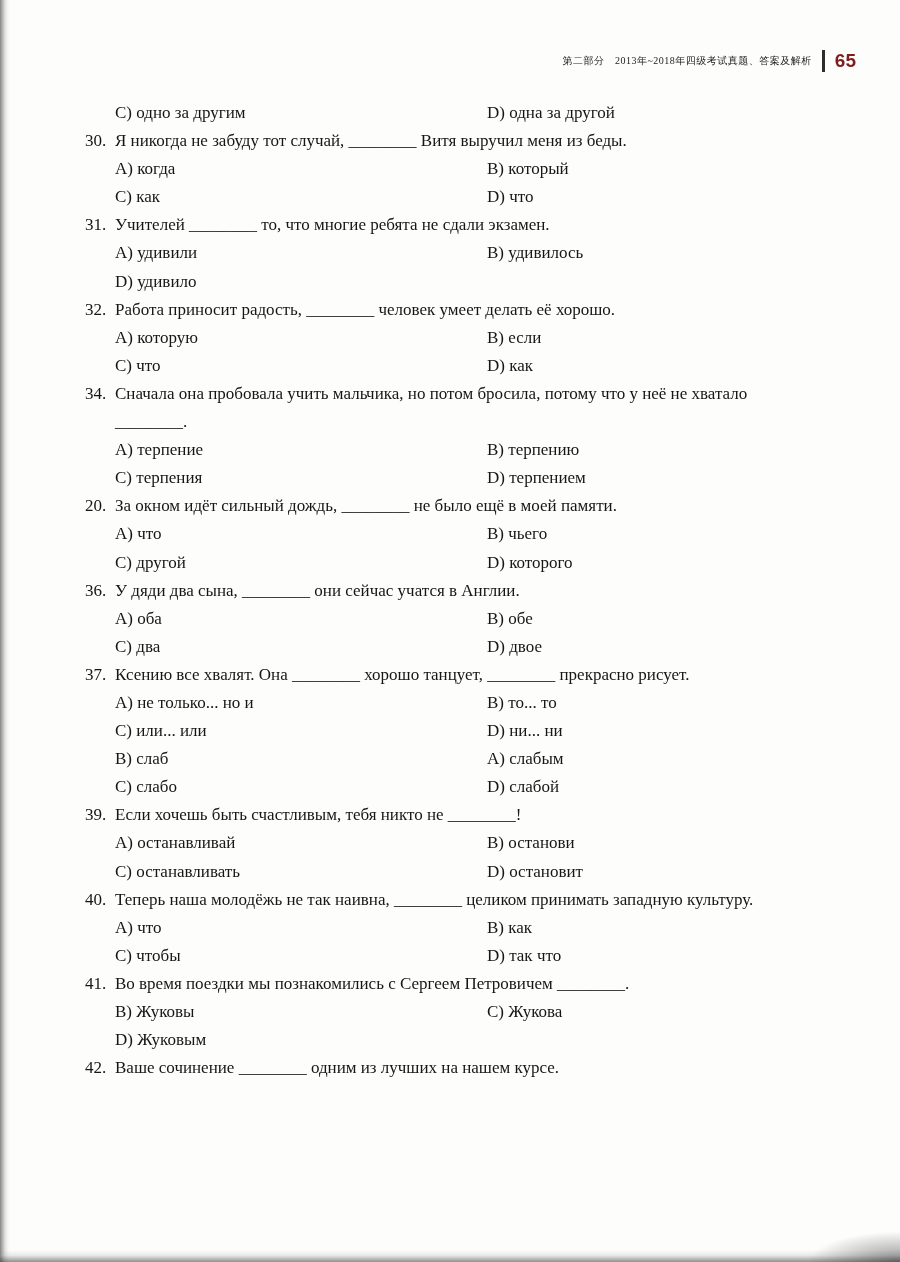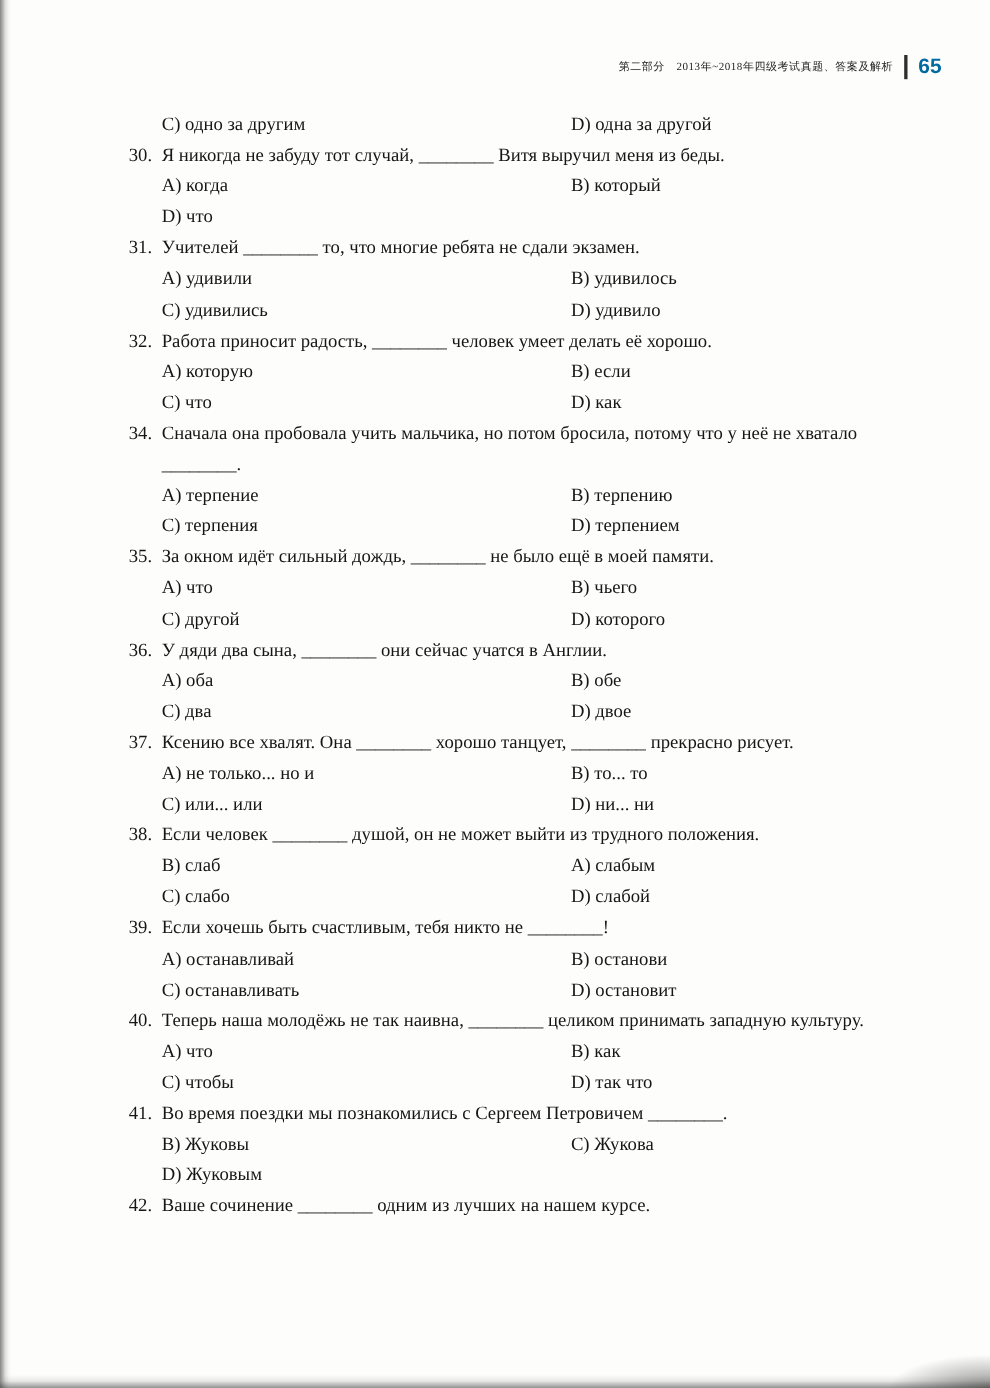--- a/index.html
+++ b/index.html
@@ -37,27 +37,27 @@
     display: flex; align-items: center; gap: 10px;
   }
   .header-title {
     font-size: 10px; color: #222; letter-spacing: .5px;
   }
   .header-divider {
     width: 3px; height: 22px; background: #2d2d2d;
   }
   .header-page {
     font-family: "Liberation Sans", sans-serif;
-    font-size: 19px; font-weight: bold; color: #0369a1;
+    font-size: 19px; font-weight: bold; color: #7f1d1d;
   }
 
   
   .content {
     position: absolute; top: 99px; left: 85px; right: 56px;
-    font-size: 17px; line-height: 28.1px; margin-left: 32px;
+    font-size: 17px; line-height: 28.1px;
   }
   .qline { display: flex; }
   .qnum { flex: 0 0 30px; width: 30px; }
   .qstem { flex: 1; }
   .opts, .leading-opts {
     margin-left: 30px;
     display: grid;
     grid-template-columns: 372px 1fr;
   }
   .opt { white-space: nowrap; }
@@ -82,33 +82,33 @@
   </div>
   <div id="question-list">
   <div class="question">
     <div class="qline">
       <span class="qnum">30.</span>
       <span class="qstem">Я никогда не забуду тот случай, ________ Витя выручил меня из беды.</span>
     </div>
     <div class="opts">
           <span class="opt">A) когда</span>
           <span class="opt">B) который</span>
+          <span class="opt">C) как</span>
           <span class="opt">D) что</span>
         </div>
   </div>
 
   <div class="question">
     <div class="qline">
       <span class="qnum">31.</span>
       <span class="qstem">Учителей ________ то, что многие ребята не сдали экзамен.</span>
     </div>
     <div class="opts">
           <span class="opt">A) удивили</span>
           <span class="opt">B) удивилось</span>
-          <span class="opt">C) удивились</span>
           <span class="opt">D) удивило</span>
         </div>
   </div>
 
   <div class="question">
     <div class="qline">
       <span class="qnum">32.</span>
       <span class="qstem">Работа приносит радость, ________ человек умеет делать её хорошо.</span>
     </div>
     <div class="opts">
@@ -132,21 +132,21 @@
         <div class="opts">
           <span class="opt">A) терпение</span>
           <span class="opt">B) терпению</span>
           <span class="opt">C) терпения</span>
           <span class="opt">D) терпением</span>
         </div>
   </div>
 
   <div class="question">
     <div class="qline">
-      <span class="qnum">35.</span>
+      <span class="qnum">20.</span>
       <span class="qstem">За окном идёт сильный дождь, ________ не было ещё в моей памяти.</span>
     </div>
     <div class="opts">
           <span class="opt">A) что</span>
           <span class="opt">B) чьего</span>
           <span class="opt">C) другой</span>
           <span class="opt">D) которого</span>
         </div>
   </div>
 
@@ -170,24 +170,20 @@
     </div>
     <div class="opts">
           <span class="opt">A) не только... но и</span>
           <span class="opt">B) то... то</span>
           <span class="opt">C) или... или</span>
           <span class="opt">D) ни... ни</span>
         </div>
   </div>
 
   <div class="question">
-    <div class="qline">
-      <span class="qnum">38.</span>
-      <span class="qstem">Если человек ________ душой, он не может выйти из трудного положения.</span>
-    </div>
     <div class="opts">
           <span class="opt">B) слаб</span>
           <span class="opt">A) слабым</span>
           <span class="opt">C) слабо</span>
           <span class="opt">D) слабой</span>
         </div>
   </div>
 
   <div class="question">
     <div class="qline">

